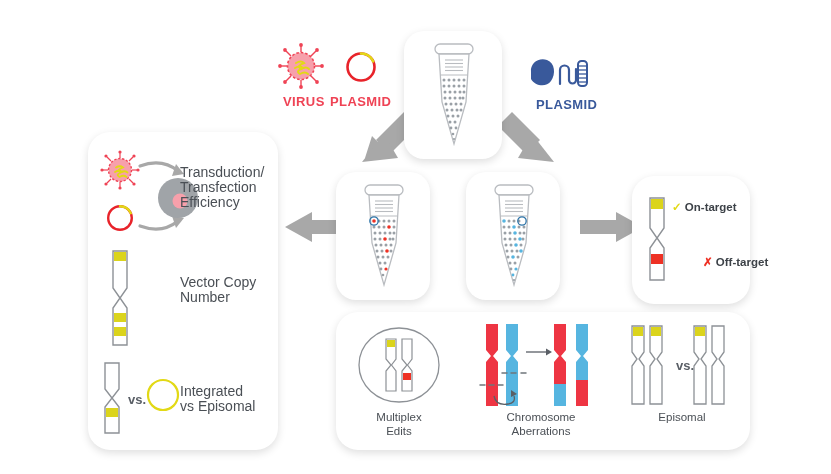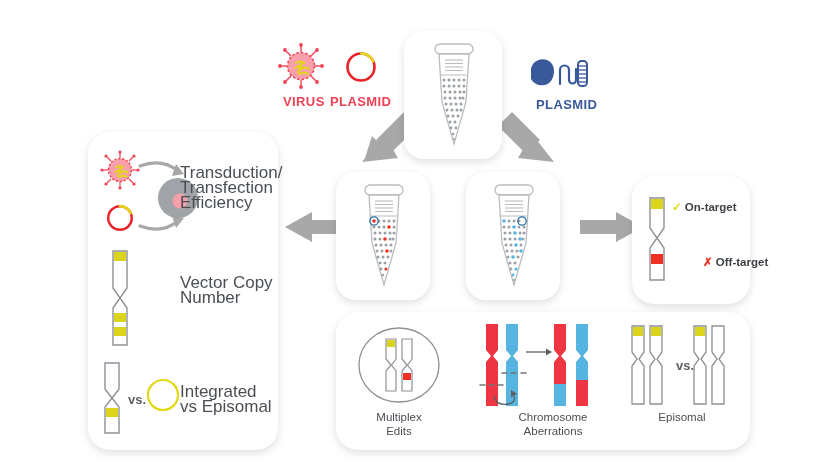--- a/index.html
+++ b/index.html
@@ -19,21 +19,21 @@
     background:#ffffff;
     border-radius:22px;
     box-shadow:0 3px 9px rgba(0,0,0,0.13);
   }
   .card.small{border-radius:20px;}
 
   
   .lbl{
     position:absolute;
     color:#4a4f55;
-    font-size:17px;
+    font-size:14px;
     line-height:15px;
     font-family:"Liberation Sans", sans-serif;
     white-space:pre-line;
   }
   .lbl-center{
     position:absolute;
     color:#4a4f55;
     font-size:11.5px;
     line-height:14px;
     text-align:center;
@@ -428,21 +428,21 @@
       </g>
 
       <g>
         <line x1="50" y1="30" x2="70" y2="30" stroke="#5a5f66" stroke-width="1.3"></line>
         <polygon points="70,26.5 76,30 70,33.5" fill="#5a5f66"></polygon>
       </g>
 
       <path d="M18,74 q2,10 14,8 q8,-1 6,-8" fill="none" stroke="#5a5f66" stroke-width="1.3"></path>
       <polygon points="35,68 41,72 35,75" fill="#5a5f66"></polygon>
     </svg>
-    <div class="lbl-center" style="left:140px;top:98px;width:154px;">Chromosome
+    <div class="lbl-center" style="left:128px;top:98px;width:154px;">Chromosome
 Aberrations</div>
 
     <svg style="position:absolute;left:290px;top:12px;" width="112" height="82">
       <path d="M6,2 L18,2 L18,28 L13,35 L18,42 L18,80 L6,80 L6,42 L11,35 L6,28 Z" fill="#ffffff" stroke="#8d9196" stroke-width="1.3"></path>
       <rect x="7" y="3" width="10" height="9" fill="#dbd41c"></rect>
       <path d="M24,2 L36,2 L36,28 L31,35 L36,42 L36,80 L24,80 L24,42 L29,35 L24,28 Z" fill="#ffffff" stroke="#8d9196" stroke-width="1.3"></path>
       <rect x="25" y="3" width="10" height="9" fill="#dbd41c"></rect>
       <path d="M68,2 L80,2 L80,28 L75,35 L80,42 L80,80 L68,80 L68,42 L73,35 L68,28 Z" fill="#ffffff" stroke="#8d9196" stroke-width="1.3"></path>
       <rect x="69" y="3" width="10" height="9" fill="#dbd41c"></rect>
       <path d="M86,2 L98,2 L98,28 L93,35 L98,42 L98,80 L86,80 L86,42 L91,35 L86,28 Z" fill="#ffffff" stroke="#8d9196" stroke-width="1.3"></path>

